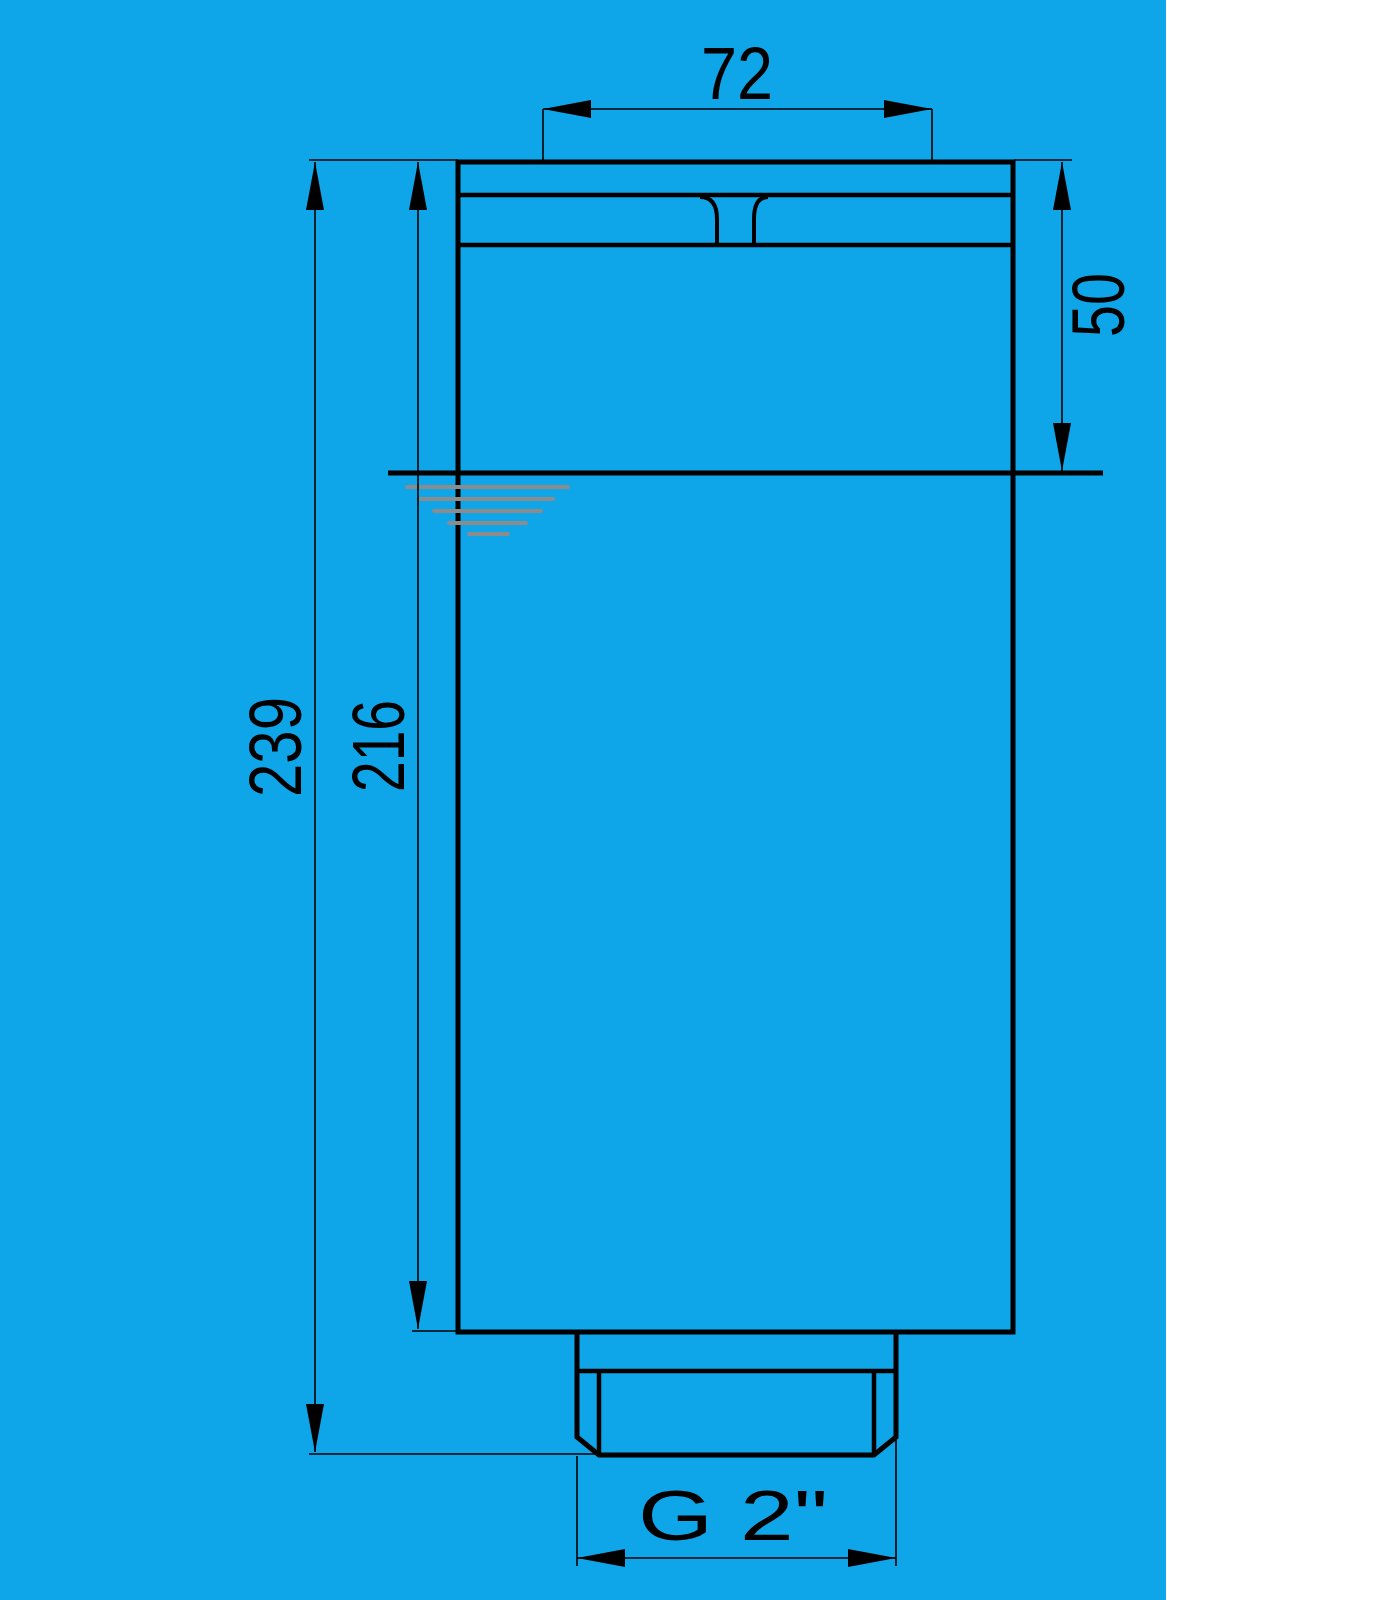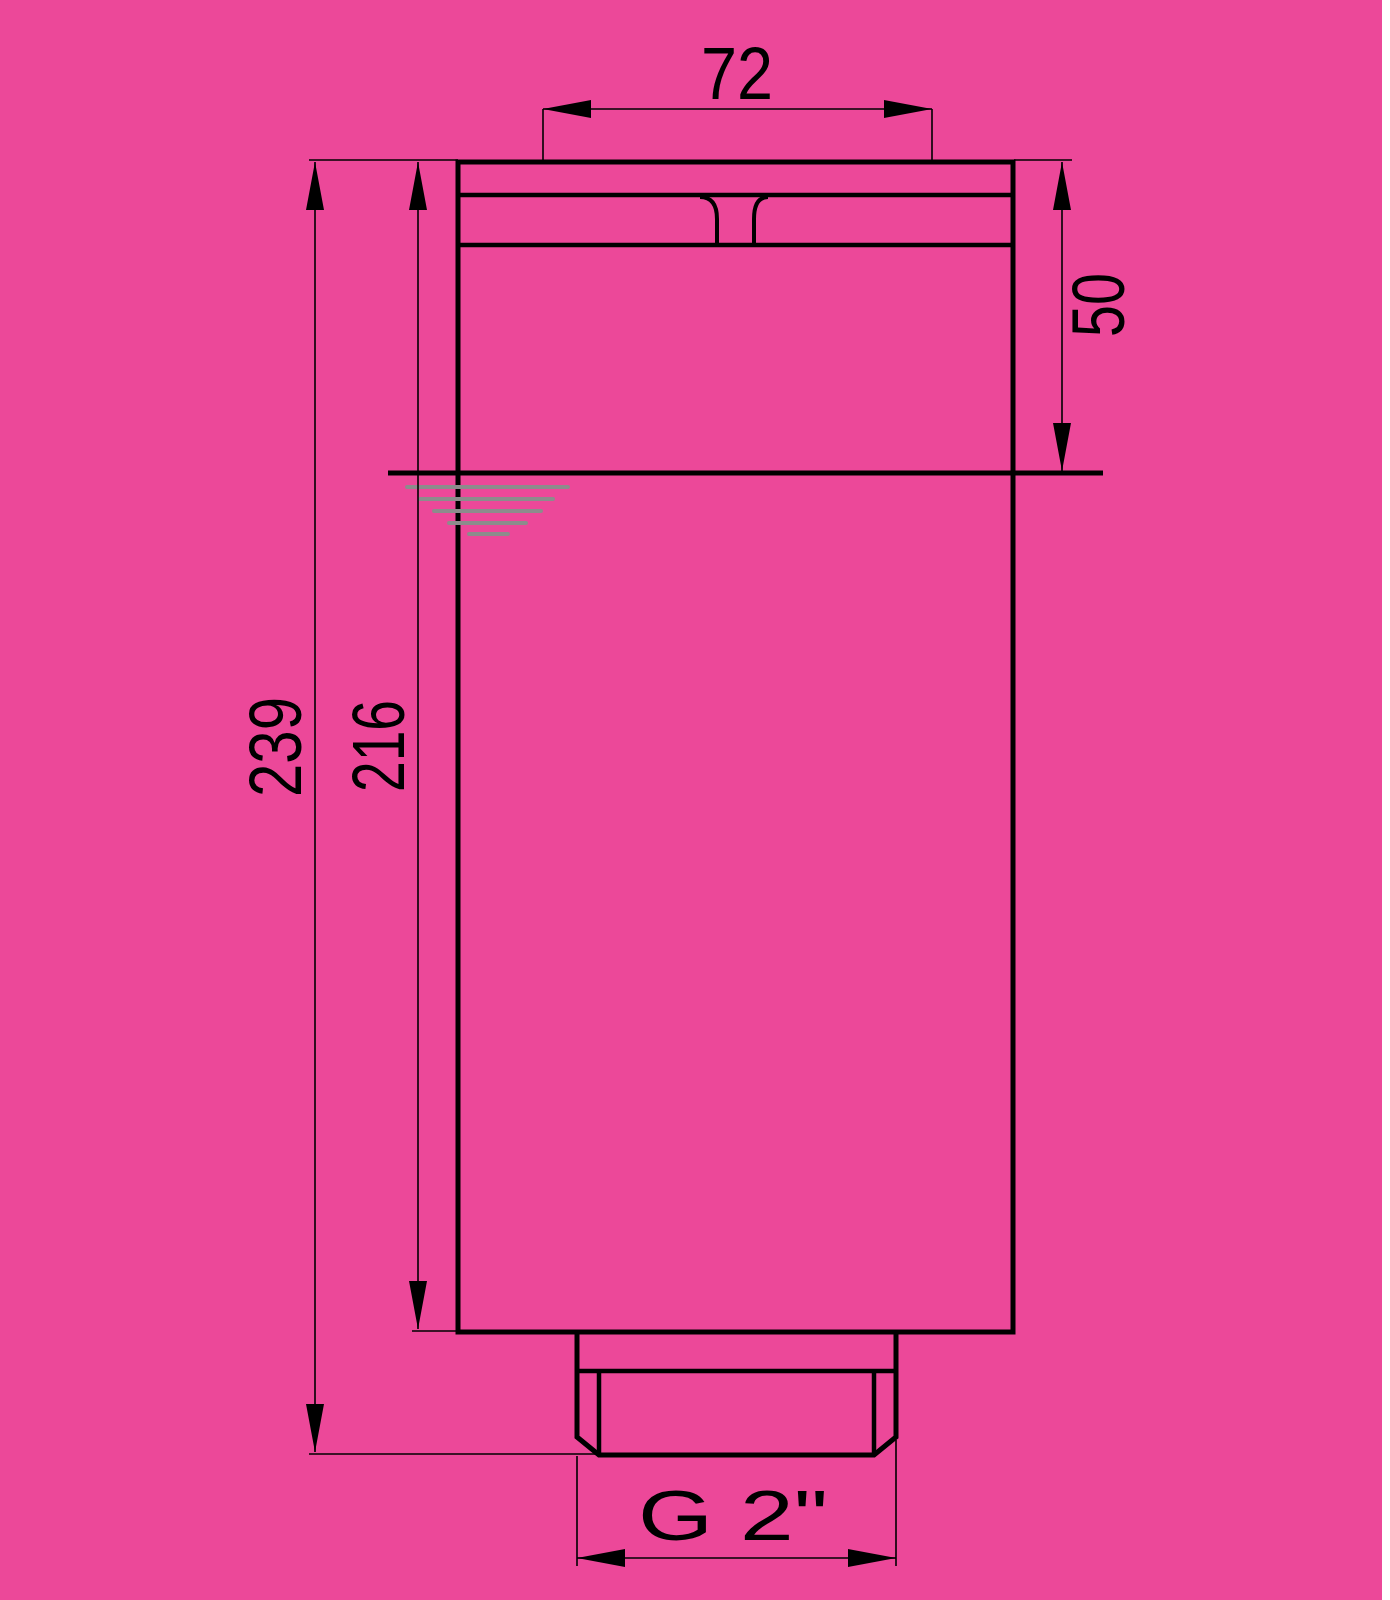--- a/index.html
+++ b/index.html
@@ -2,23 +2,23 @@
 <html><head>
 <meta charset="utf-8">
 <style>
   html, body {
     margin: 0;
     padding: 0;
     background: #ffffff;
   }
   .sheet {
     position: relative;
-    width: 1382px;
+    width: 1166px;
     height: 1600px;
-    background: #ec4899;
+    background: #0ea5e9;
     font-family: "Liberation Sans", sans-serif;
   }
   svg { display: block; }
   .thick {
     stroke: #000000;
     stroke-width: 5;
     fill: none;
   }
   .medium {
     stroke: #000000;

